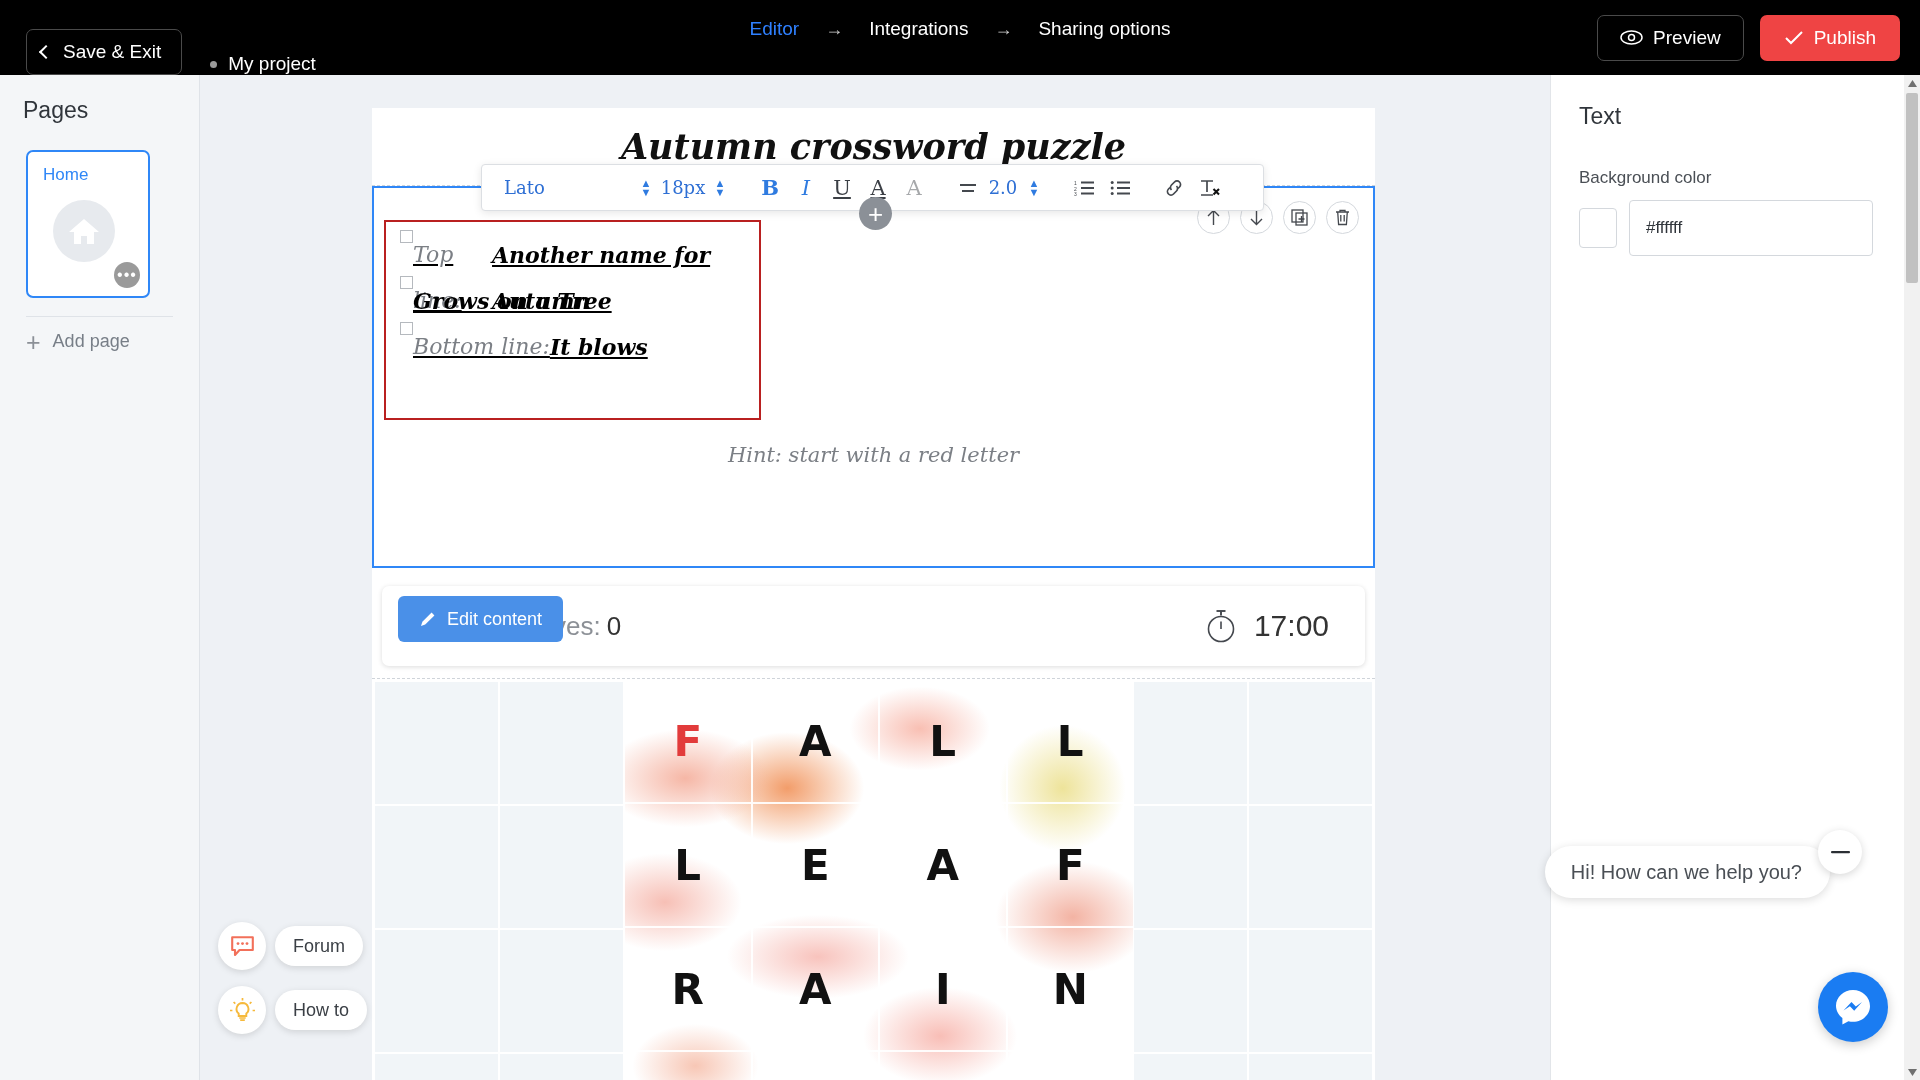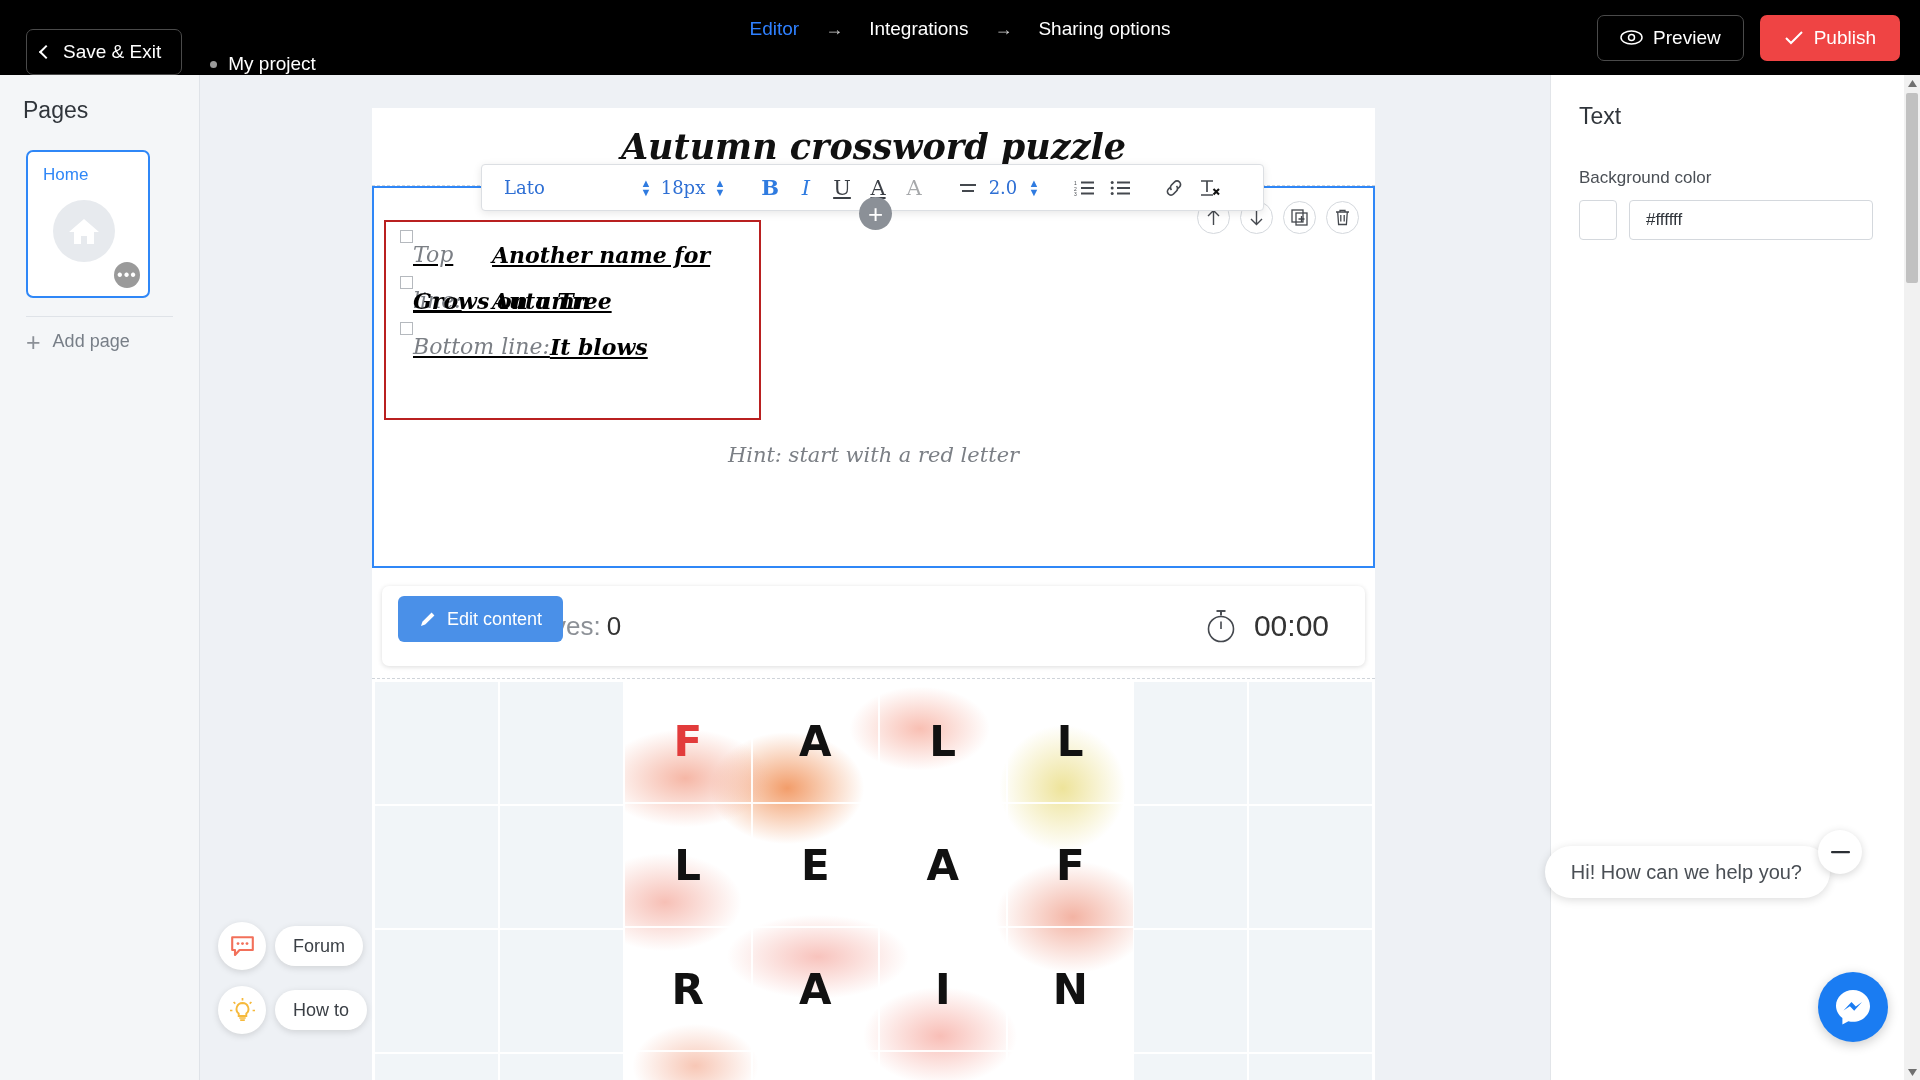--- a/index.html
+++ b/index.html
@@ -237,21 +237,21 @@
   
   #right-panel {
     position: absolute; top: 75px; right: 0; width: 370px; height: 1005px;
     background: #fff; border-left: 1px solid #e2e5e9;
   }
   #panel-title { margin: 28px 0 0 28px; font-size: 23px; color: #30353b; }
   #bg-label { margin: 38px 0 0 28px; font-size: 17px; color: #4a4f55; }
   #bg-row { margin: 12px 0 0 28px; display: flex; gap: 12px; align-items: center; }
   #bg-swatch { width: 38px; height: 40px; border: 1px solid #d4d8dd; border-radius: 4px; background: #fff; cursor: pointer; }
   #bg-input {
-    width: 244px; height: 40px; border: 1px solid #d4d8dd; border-radius: 4px;
+    width: 244px; height: 56px; border: 1px solid #d4d8dd; border-radius: 4px;
     padding-left: 16px; font-size: 17px; color: #30353b;
     font-family: "Liberation Sans", sans-serif; outline: none;
   }
 
   
   #scrollbar { position: absolute; top: 75px; right: 0; width: 16px; height: 1005px; background: #f1f1f1; }
   #scroll-up, #scroll-down {
     position: absolute; left: 0; width: 16px; height: 16px; background: #f1f1f1;
     display: flex; align-items: center; justify-content: center; cursor: pointer;
   }
@@ -408,21 +408,21 @@
       <div id="moves-text">
         <span>Moves:</span><span id="moves-value">0</span>
       </div>
       <div id="timer-wrap">
         <svg width="34" height="36" viewBox="0 0 34 36">
           <circle cx="17" cy="21" r="12.5" fill="none" stroke="#44484e" stroke-width="1.6"></circle>
           <path d="M17 13.5 V21" stroke="#44484e" stroke-width="1.6"></path>
           <path d="M12.5 3 H21.5" stroke="#44484e" stroke-width="1.9"></path>
           <path d="M17 3 V7.5" stroke="#44484e" stroke-width="1.9"></path>
         </svg>
-        <span id="timer-value">00:00</span>
+        <span id="timer-value">17:00</span>
       </div>
     </div>
 
     <button id="edit-content-btn">
       <svg width="18" height="18" viewBox="0 0 18 18">
         <path d="M2 16 L3.4 11.8 L12.6 2.6 L15.4 5.4 L6.2 14.6 Z" fill="#ffffff"></path>
       </svg>
       <span>Edit content</span>
     </button>
 

